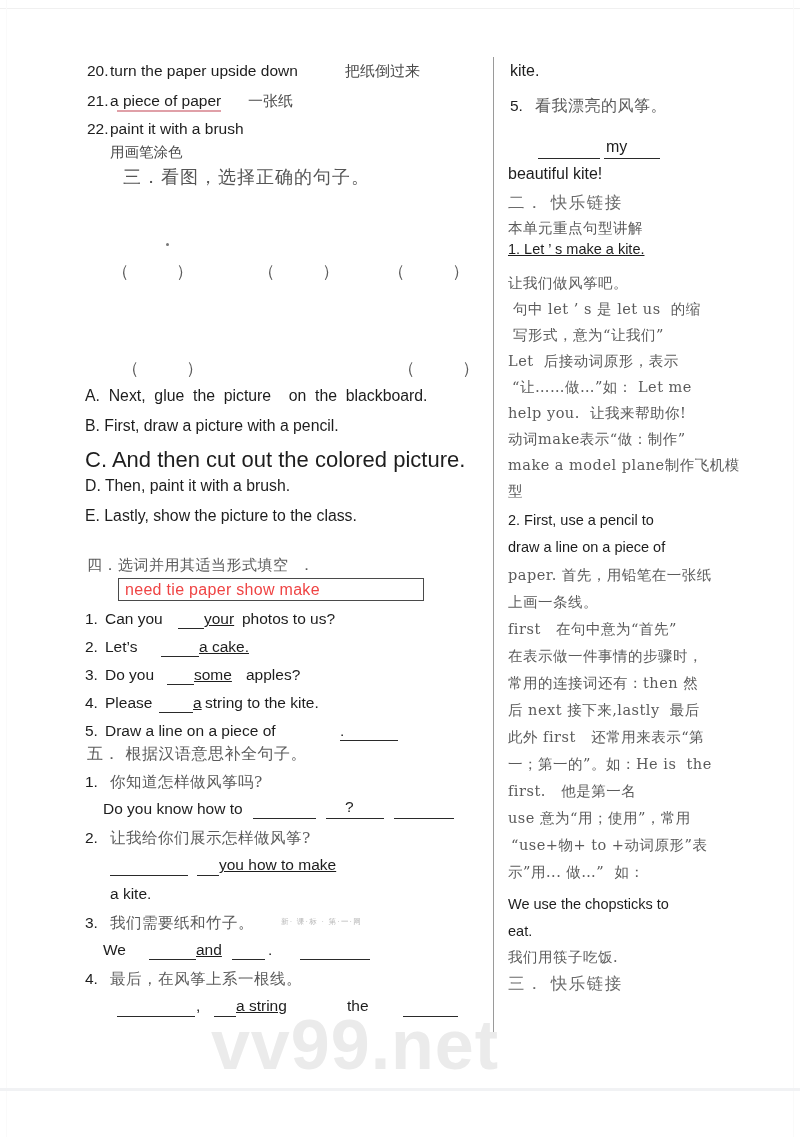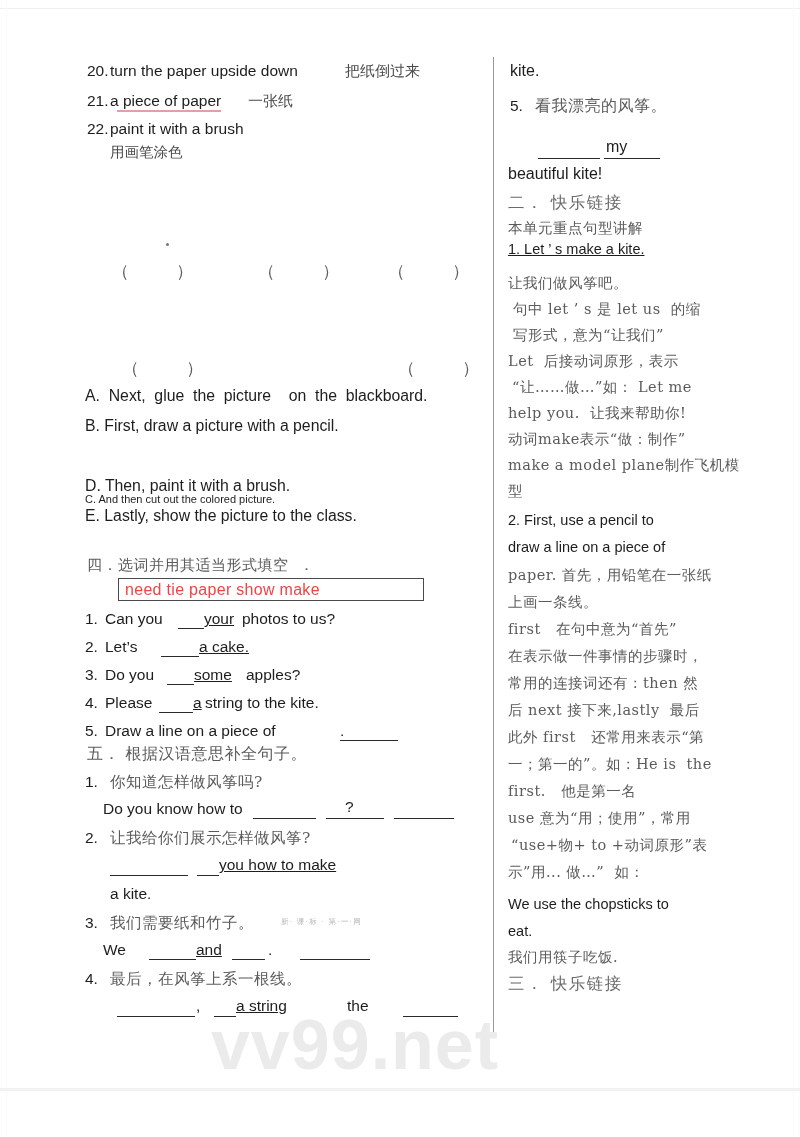--- a/index.html
+++ b/index.html
@@ -187,33 +187,34 @@
 
   <div class="t lc en" style="left:87px; top:92px;">21.</div>
   <div class="t lc en" style="left:110px; top:92px;">a piece of paper</div>
   <div class="redline" style="left:117px; top:110px; width:104px;"></div>
   <div class="t lc cn" style="left:248px; top:92px; font-size:15px;">一张纸</div>
 
   <div class="t lc en" style="left:87px; top:120px;">22.</div>
   <div class="t lc en" style="left:110px; top:120px;">paint it with a brush</div>
   <div class="t cn" style="left:110px; top:143px; font-size:14.5px;">用画笔涂色</div>
 
+  <div class="t heading-cn" style="left:123px; top:165px;">三．看图，选择正确的句子。</div>
 
   <div class="dot" style="left:166px; top:243px;"></div>
 
   <div class="bracket" style="left:112px; top:260px;">（          ）</div>
   <div class="bracket" style="left:258px; top:260px;">（          ）</div>
   <div class="bracket" style="left:388px; top:260px;">（          ）</div>
 
   <div class="bracket" style="left:122px; top:357px;">（          ）</div>
   <div class="bracket" style="left:398px; top:357px;">（          ）</div>
 
   <div class="t lc en" style="left:85px; top:387px; font-size:15.8px;">A.  Next,  glue  the  picture    on  the  blackboard.</div>
   <div class="t lc en" style="left:85px; top:417px; font-size:15.8px;">B. First, draw a picture with a pencil.</div>
-  <div class="t lc en" style="left:85px; top:447px; font-size:11px;margin-top:46px;">C. And then cut out the colored picture.</div>
+  <div class="t lc en" style="left:85px; top:447px; font-size:22px;">C. And then cut out the colored picture.</div>
   <div class="t lc en" style="left:85px; top:507px; font-size:15.8px;">E. Lastly, show the picture to the class.</div>
   <div class="t lc en" style="left:85px; top:477px; font-size:15.8px;">D. Then, paint it with a brush.</div>
 
   <div class="t sub-cn" style="left:87px; top:556px;">四．选词并用其适当形式填空  ．</div>
 
   <div class="wordbox" style="left:118px; top:578px; width:306px; height:23px;">
     <span>need   tie   paper  show  make</span>
   </div>
 
   <div class="t lc en" style="left:85px; top:610px;">1.</div>

